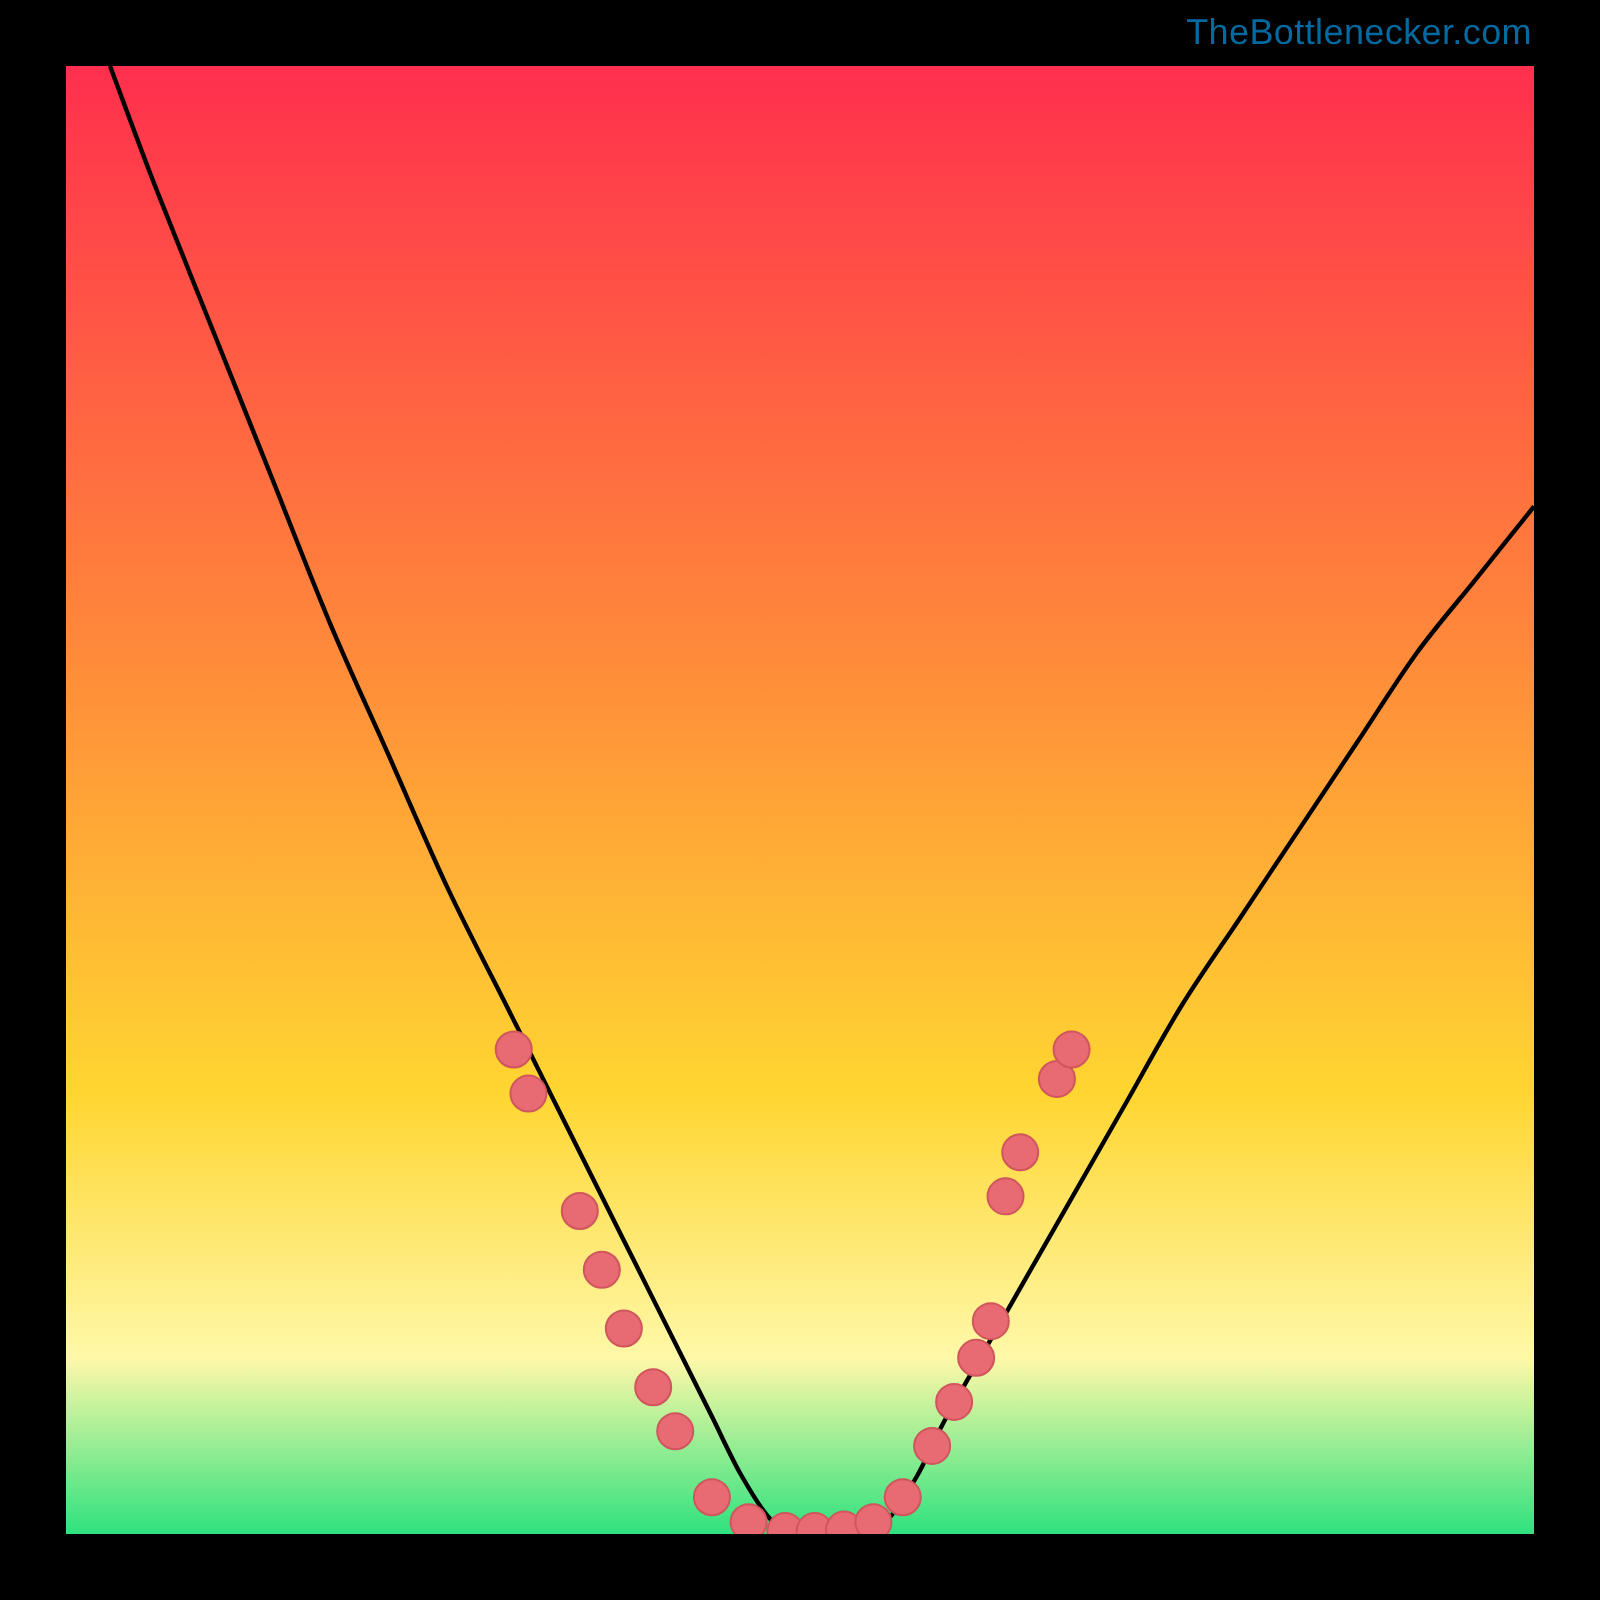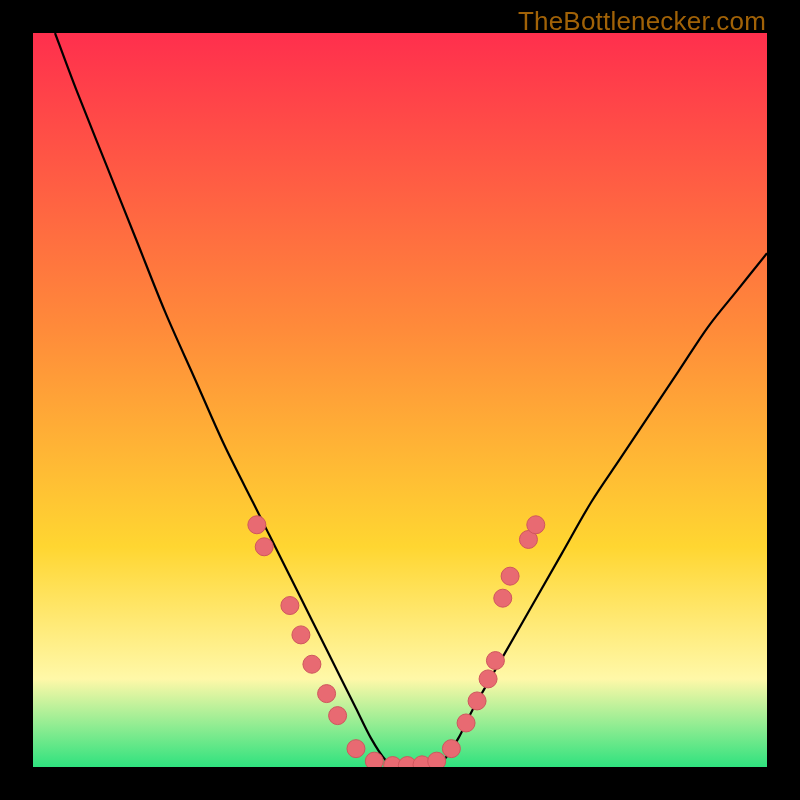--- a/index.html
+++ b/index.html
@@ -25,22 +25,22 @@
     overflow: hidden;
   }
   .gradient-bg {
     position: absolute;
     inset: 0;
   }
   .watermark {
     position: absolute;
     top: 6px;
     right: 34px;
-    color: #a16207;
-    font-size: 26px;
+    color: #0369a1;
+    font-size: 18px;
     font-weight: 500;
     letter-spacing: 0.2px;
   }
   svg.curve-svg {
     position: absolute;
     inset: 0;
   }
   .marker {
     fill: #e86a72;
     stroke: #cf565d;

